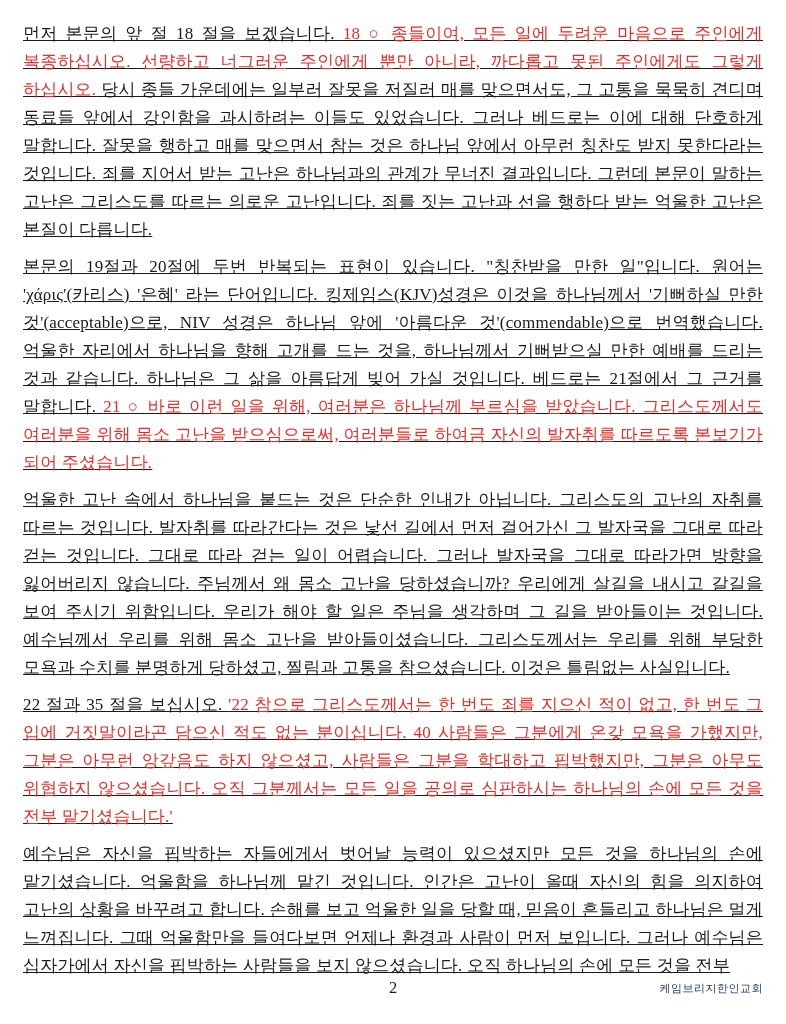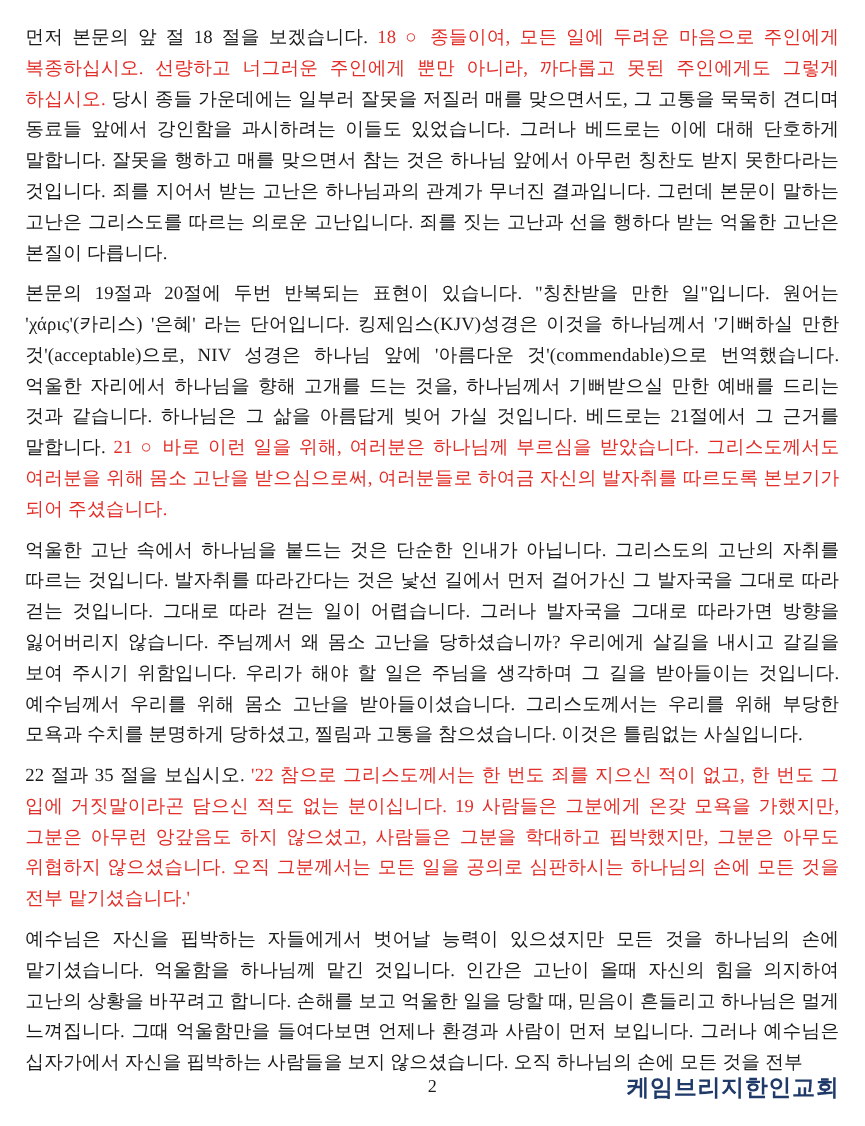--- a/index.html
+++ b/index.html
@@ -29,20 +29,21 @@
     overflow: hidden;
   }
   .para {
     margin: 0 0 9px 0;
     font-size: 17px;
     line-height: 28px;
     text-align: justify;
     text-justify: inter-word;
     word-break: keep-all;
     letter-spacing: 0.2px;
+    text-decoration: underline;
   }
   .seg { color: var(--ink); }
   .seg.red { color: var(--red); }
   .footer {
     position: absolute;
     left: 23px;
     right: 23px;
     top: 974px;
     height: 30px;
     font-size: 16.5px;
@@ -53,39 +54,39 @@
     left: 0;
     right: 0;
     text-align: center;
     color: var(--ink);
   }
   .org-name {
     position: absolute;
     right: 0;
     top: 0;
     color: var(--navy);
-    font-weight: 700;
-    font-size: 21px;
+    font-weight: 400;
+    font-size: 11px;
     letter-spacing: 0.5px;
   }
 </style>
 </head>
 <body>
 
 <div class="page">
 
   <div>
 
     <p class="para"><span class="seg">먼저 본문의 앞 절 18 절을 보겠습니다. </span><span class="seg red">18 ○ 종들이여, 모든 일에 두려운 마음으로 주인에게 복종하십시오. 선량하고 너그러운 주인에게 뿐만 아니라, 까다롭고 못된 주인에게도 그렇게 하십시오.</span><span class="seg"> 당시 종들 가운데에는 일부러 잘못을 저질러 매를 맞으면서도, 그 고통을 묵묵히 견디며 동료들 앞에서 강인함을 과시하려는 이들도 있었습니다. 그러나 베드로는 이에 대해 단호하게 말합니다. 잘못을 행하고 매를 맞으면서 참는 것은 하나님 앞에서 아무런 칭찬도 받지 못한다라는 것입니다. 죄를 지어서 받는 고난은 하나님과의 관계가 무너진 결과입니다. 그런데 본문이 말하는 고난은 그리스도를 따르는 의로운 고난입니다. 죄를 짓는 고난과 선을 행하다 받는 억울한 고난은 본질이 다릅니다.</span></p>
 
     <p class="para"><span class="seg">본문의 19절과 20절에 두번 반복되는 표현이 있습니다. "칭찬받을 만한 일"입니다. 원어는 'χάρις'(카리스) '은혜' 라는 단어입니다. 킹제임스(KJV)성경은 이것을 하나님께서 '기뻐하실 만한 것'(acceptable)으로, NIV 성경은 하나님 앞에 '아름다운 것'(commendable)으로 번역했습니다. 억울한 자리에서 하나님을 향해 고개를 드는 것을, 하나님께서 기뻐받으실 만한 예배를 드리는 것과 같습니다. 하나님은 그 삶을 아름답게 빚어 가실 것입니다. 베드로는 21절에서 그 근거를 말합니다. </span><span class="seg red">21 ○ 바로 이런 일을 위해, 여러분은 하나님께 부르심을 받았습니다. 그리스도께서도 여러분을 위해 몸소 고난을 받으심으로써, 여러분들로 하여금 자신의 발자취를 따르도록 본보기가 되어 주셨습니다.</span></p>
 
     <p class="para"><span class="seg">억울한 고난 속에서 하나님을 붙드는 것은 단순한 인내가 아닙니다. 그리스도의 고난의 자취를 따르는 것입니다. 발자취를 따라간다는 것은 낯선 길에서 먼저 걸어가신 그 발자국을 그대로 따라 걷는 것입니다. 그대로 따라 걷는 일이 어렵습니다. 그러나 발자국을 그대로 따라가면 방향을 잃어버리지 않습니다. 주님께서 왜 몸소 고난을 당하셨습니까? 우리에게 살길을 내시고 갈길을 보여 주시기 위함입니다. 우리가 해야 할 일은 주님을 생각하며 그 길을 받아들이는 것입니다. 예수님께서 우리를 위해 몸소 고난을 받아들이셨습니다. 그리스도께서는 우리를 위해 부당한 모욕과 수치를 분명하게 당하셨고, 찔림과 고통을 참으셨습니다. 이것은 틀림없는 사실입니다.</span></p>
 
-    <p class="para"><span class="seg">22 절과 35 절을 보십시오. </span><span class="seg red">'22 참으로 그리스도께서는 한 번도 죄를 지으신 적이 없고, 한 번도 그 입에 거짓말이라곤 담으신 적도 없는 분이십니다. 19 사람들은 그분에게 온갖 모욕을 가했지만, 그분은 아무런 앙갚음도 하지 않으셨고, 사람들은 그분을 학대하고 핍박했지만, 그분은 아무도 위협하지 않으셨습니다. 오직 그분께서는 모든 일을 공의로 심판하시는 하나님의 손에 모든 것을 전부 맡기셨습니다.'</span></p>
+    <p class="para"><span class="seg">22 절과 35 절을 보십시오. </span><span class="seg red">'22 참으로 그리스도께서는 한 번도 죄를 지으신 적이 없고, 한 번도 그 입에 거짓말이라곤 담으신 적도 없는 분이십니다. 40 사람들은 그분에게 온갖 모욕을 가했지만, 그분은 아무런 앙갚음도 하지 않으셨고, 사람들은 그분을 학대하고 핍박했지만, 그분은 아무도 위협하지 않으셨습니다. 오직 그분께서는 모든 일을 공의로 심판하시는 하나님의 손에 모든 것을 전부 맡기셨습니다.'</span></p>
 
     <p class="para"><span class="seg">예수님은 자신을 핍박하는 자들에게서 벗어날 능력이 있으셨지만 모든 것을 하나님의 손에 맡기셨습니다. 억울함을 하나님께 맡긴 것입니다. 인간은 고난이 올때 자신의 힘을 의지하여 고난의 상황을 바꾸려고 합니다. 손해를 보고 억울한 일을 당할 때, 믿음이 흔들리고 하나님은 멀게 느껴집니다. 그때 억울함만을 들여다보면 언제나 환경과 사람이 먼저 보입니다. 그러나 예수님은 십자가에서 자신을 핍박하는 사람들을 보지 않으셨습니다. 오직 하나님의 손에 모든 것을 전부</span></p>
 
   </div>
 
   <div class="footer">
     <span class="page-number">2</span>
     <span class="org-name">케임브리지한인교회</span>
   </div>
 

